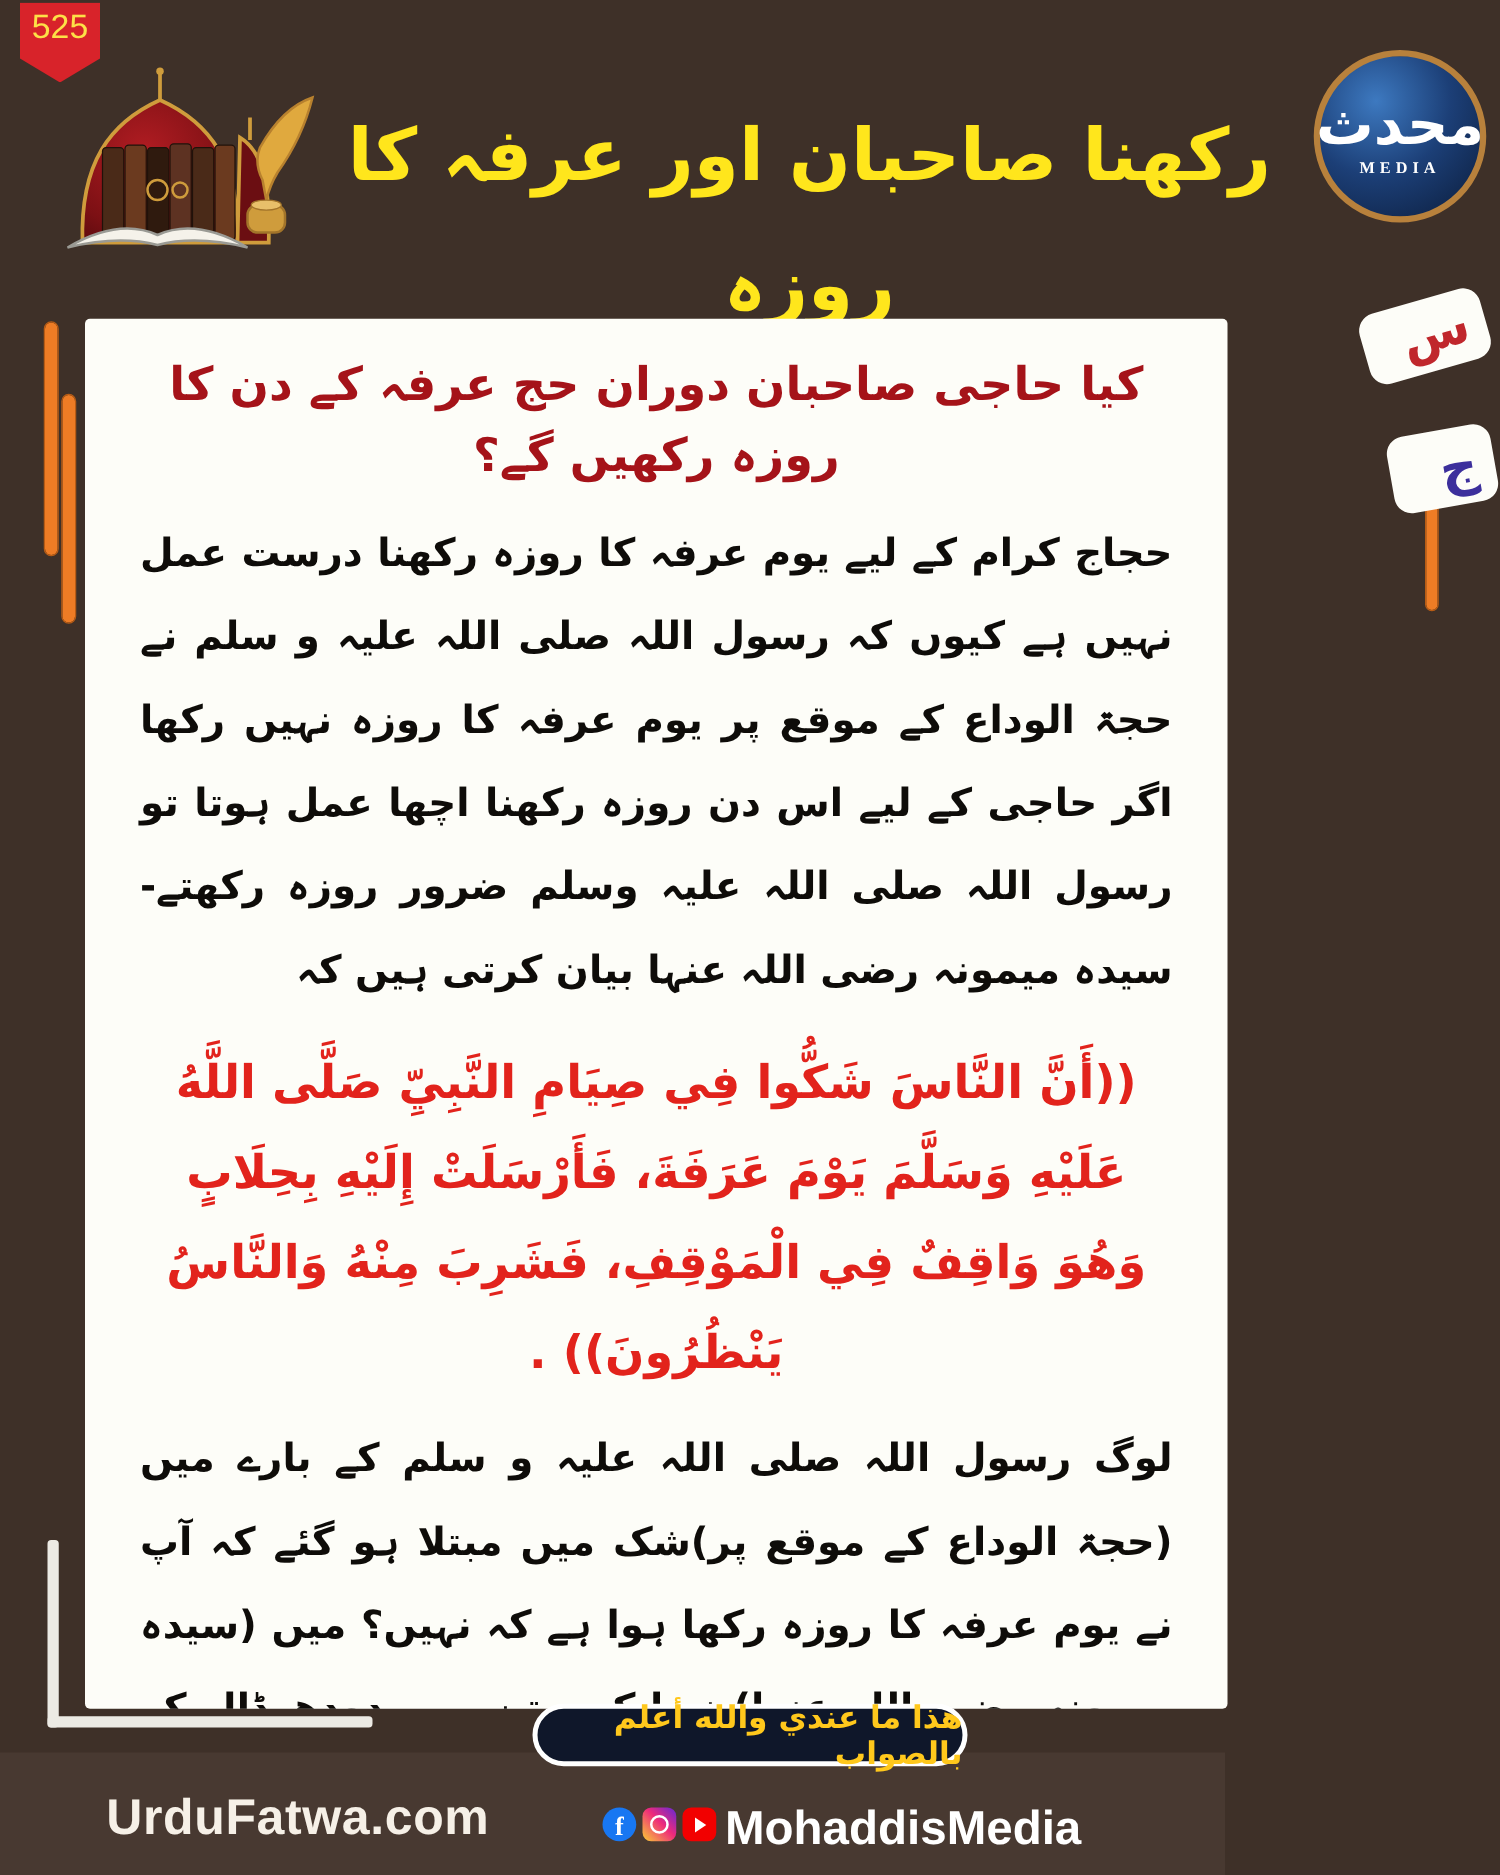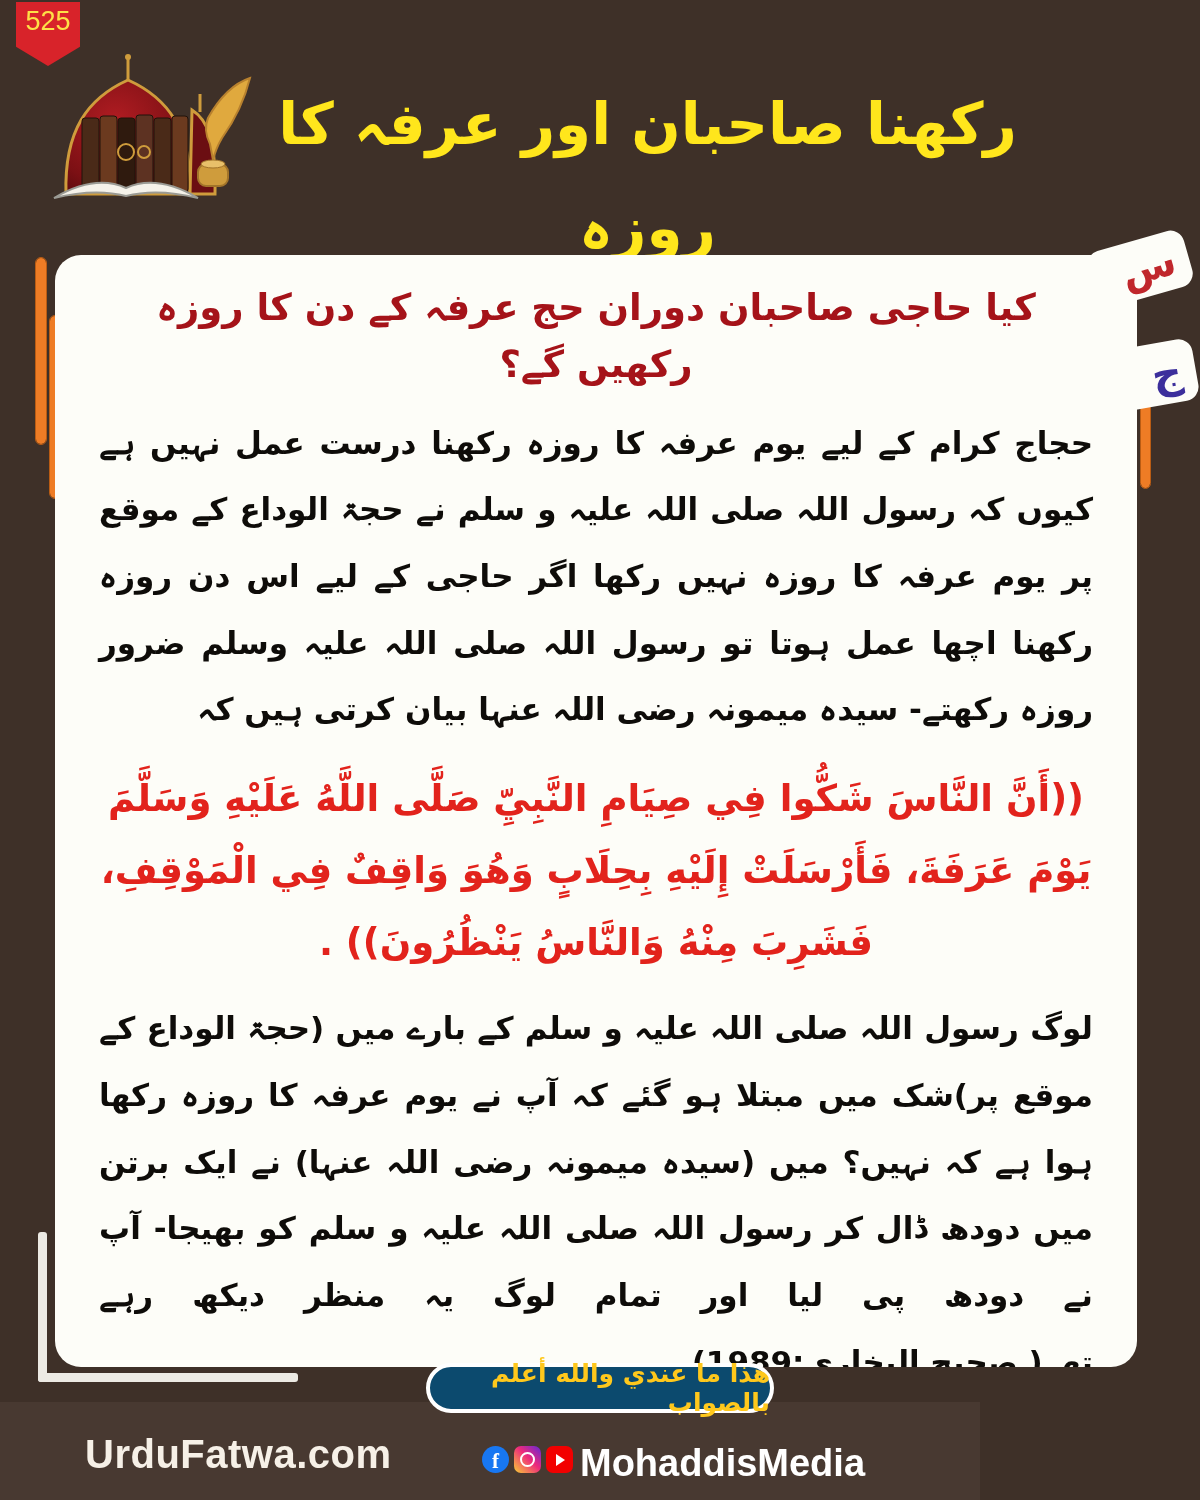--- a/index.html
+++ b/index.html
@@ -51,42 +51,42 @@
     position:absolute;background:#fdfdf8;border-radius:14px;
     display:flex;align-items:center;justify-content:flex-end;
   }
   .tab-q{left:1090px;top:240px;width:100px;height:58px;transform:rotate(-16deg);}
   .tab-a{left:1112px;top:344px;width:84px;height:62px;transform:rotate(-10deg);}
   .tab span{font-weight:bold;direction:rtl;padding-left:14px;padding-right:14px;}
   .tab-q span{color:#c0272c;font-size:40px;}
   .tab-a span{color:#3c2f9c;font-size:42px;}
   
   .card{
-    position:absolute;left:55px;top:255px;width:1082px;height:1112px;
-    background:#fdfdf8;border-radius:26px;box-sizing:border-box;
+    position:absolute;left:68px;top:255px;width:914px;height:1112px;
+    background:#fdfdf8;border-radius:4px;box-sizing:border-box;
     padding:24px 42px 0 42px;overflow:hidden;
   }
   .question{
     margin:0;direction:rtl;text-align:center;
     color:#a51319;font-weight:bold;font-size:37px;line-height:1.55;
   }
   .para{
     margin:16px 2px 0 2px;direction:rtl;text-align:justify;
     color:#0e0c09;font-weight:bold;font-size:31px;line-height:2.15;
   }
   .hadith{
     margin:20px 0 0 0;direction:rtl;text-align:center;
     color:#e2231c;font-weight:bold;font-size:37px;line-height:1.95;
   }
   .ref{white-space:nowrap;}
   
   .pill{
     position:absolute;left:50%;transform:translateX(-50%);top:1363px;
     width:348px;height:50px;box-sizing:border-box;
-    background:#0c4a6e;border:4px solid #ffffff;border-radius:30px;
+    background:#0f172a;border:4px solid #ffffff;border-radius:30px;
     display:flex;align-items:center;justify-content:center;z-index:5;
   }
   .pill span{color:#ffc81c;font-weight:bold;font-size:25px;direction:rtl;}
   
   .footer{position:absolute;left:0;top:1402px;width:980px;height:98px;background:#483931;}
   .site{
     position:absolute;left:85px;top:30px;
     color:#f6f0e7;font-weight:bold;font-size:40px;
     font-family:"Liberation Sans",sans-serif;letter-spacing:0.5px;
   }
@@ -148,20 +148,24 @@
 
       <path d="M168 66 Q186 34 210 26 Q202 58 182 86 Q176 96 173 108 L170 92 Q163 78 168 66 Z" fill="#e0a93e" stroke="#b8812e" stroke-width="2"></path>
 
       <rect x="158" y="112" width="30" height="22" rx="8" fill="#cf9c3c" stroke="#a2742a" stroke-width="2"></rect>
       <ellipse cx="173" cy="112" rx="12" ry="4" fill="#e8c06a" stroke="#a2742a" stroke-width="1"></ellipse>
     </svg>
   </div>
 
   <h1 class="title">رکھنا صاحبان اور عرفہ کا روزہ</h1>
 
+  <div class="media-logo">
+    <span class="logo-ar">محدث</span>
+    <span class="logo-en">MEDIA</span>
+  </div>
 
   <div class="bar bar-l1"></div>
   <div class="bar bar-l2"></div>
   <div class="bar bar-r1"></div>
 
   <div class="card">
     <p class="question">کیا حاجی صاحبان دوران حج عرفہ کے دن کا روزہ رکھیں گے؟</p>
     <p class="para">حجاج کرام کے لیے یوم عرفہ کا روزہ رکھنا درست عمل نہیں ہے کیوں کہ رسول اللہ صلی اللہ علیہ و سلم نے حجۃ الوداع کے موقع پر یوم عرفہ کا روزہ نہیں رکھا اگر حاجی کے لیے اس دن روزہ رکھنا اچھا عمل ہوتا تو رسول اللہ صلی اللہ علیہ وسلم ضرور روزہ رکھتے- سیدہ میمونہ رضی اللہ عنہا بیان کرتی ہیں کہ</p>
     <p class="hadith">((أَنَّ النَّاسَ شَكُّوا فِي صِيَامِ النَّبِيِّ صَلَّى اللَّهُ عَلَيْهِ وَسَلَّمَ يَوْمَ عَرَفَةَ، فَأَرْسَلَتْ إِلَيْهِ بِحِلَابٍ وَهُوَ وَاقِفٌ فِي الْمَوْقِفِ، فَشَرِبَ مِنْهُ وَالنَّاسُ يَنْظُرُونَ)) .</p>
     <p class="para"><span>لوگ رسول اللہ صلی اللہ علیہ و سلم کے بارے میں (حجۃ الوداع کے موقع پر)شک میں مبتلا ہو گئے کہ آپ نے یوم عرفہ کا روزہ رکھا ہوا ہے کہ نہیں؟ میں (سیدہ میمونہ رضی اللہ عنہا) نے ایک برتن میں دودھ ڈال کر رسول اللہ صلی اللہ علیہ و سلم کو بھیجا- آپ نے دودھ پی لیا اور تمام لوگ یہ منظر دیکھ رہے تھے</span><span class="ref">( صحیح البخاري:1989)</span></p>

